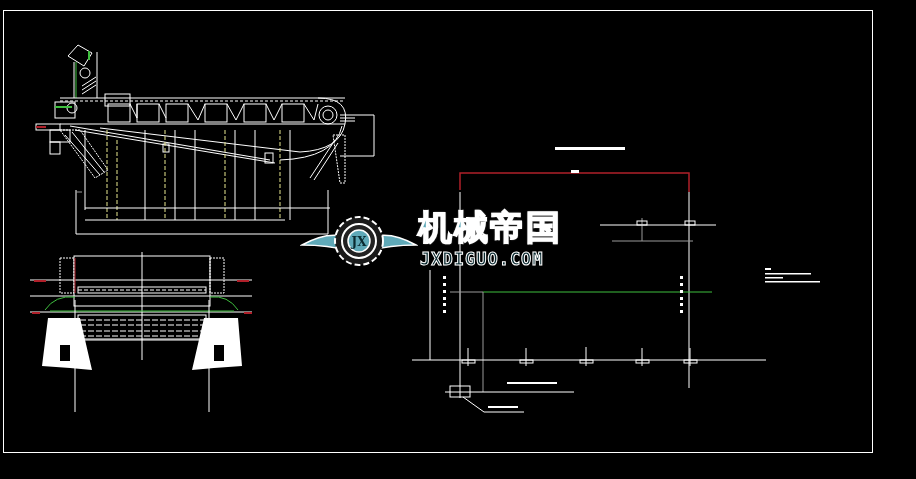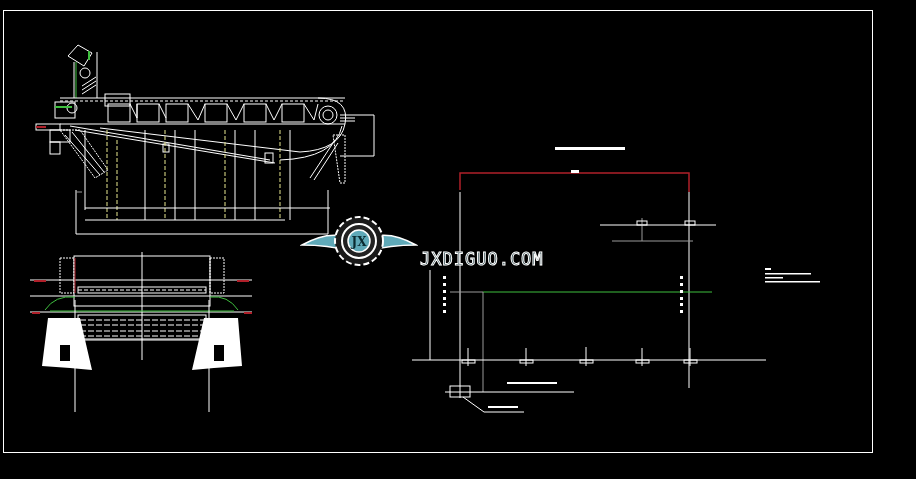--- a/index.html
+++ b/index.html
@@ -1,20 +1,20 @@
 <!DOCTYPE html>
 <html><head>
 <meta charset="utf-8">
 <style>
   html, body { margin: 0; padding: 0; background: #000; }
   body { width: 916px; height: 479px; position: relative; overflow: hidden; font-family: "DejaVu Sans", sans-serif; }
   #canvas { position: absolute; left: 0; top: 0; width: 916px; height: 479px; }
   .wm { position: absolute; left: 300px; top: 205px; width: 300px; height: 68px; }
   .wm-cn { position: absolute; left: 118px; top: 2px; font-family: "DejaVu Sans", sans-serif; font-weight: bold; font-size: 34px; letter-spacing: 2px; color: #5fa9b8; -webkit-text-stroke: 1.5px #fff; text-shadow: 0 0 2px #fff; line-height: 40px; }
-  .wm-en { position: absolute; left: 120px; top: 44px; font-family: "DejaVu Sans Mono", monospace; font-weight: normal; font-size: 17px; letter-spacing: 1px; color: #0a2a30; -webkit-text-stroke: 1px #fff; line-height: 20px; }
+  .wm-en { position: absolute; left: 120px; top: 44px; font-family: "DejaVu Sans Mono", monospace; font-weight: bold; font-size: 17px; letter-spacing: 1px; color: #0a2a30; -webkit-text-stroke: 1px #fff; line-height: 20px; }
   .wm-logo { position: absolute; left: 0; top: 4px; width: 118px; height: 62px; }
 </style>
 </head>
 <body>
 
 <svg id="canvas" viewBox="0 0 916 479" xmlns="http://www.w3.org/2000/svg">
 
   <rect x="3.5" y="10.5" width="869" height="442" fill="none" stroke="#fff" stroke-width="1"></rect>
 
   <g stroke="#fff" stroke-width="1" fill="none">
@@ -211,14 +211,15 @@
   <svg class="wm-logo" viewBox="0 0 118 62" xmlns="http://www.w3.org/2000/svg">
 
     <path d="M2,36 Q30,20 52,30 L50,42 Q28,36 2,36 Z" fill="#5fa9b8" stroke="#fff" stroke-width="1.5"></path>
     <path d="M116,36 Q88,20 66,30 L68,42 Q90,36 116,36 Z" fill="#5fa9b8" stroke="#fff" stroke-width="1.5"></path>
 
     <circle cx="59" cy="32" r="24" fill="#1a1a1a" stroke="#fff" stroke-width="2" stroke-dasharray="6,3"></circle>
     <circle cx="59" cy="32" r="17" fill="#222" stroke="#fff" stroke-width="2"></circle>
     <circle cx="59" cy="32" r="11" fill="#5fa9b8" stroke="#fff" stroke-width="1.5"></circle>
     <text x="59" y="37" text-anchor="middle" font-family="DejaVu Serif, serif" font-weight="bold" font-size="12" fill="#0a2a30">JX</text>
   </svg>
+  <div class="wm-cn">机械帝国</div>
   <div class="wm-en">JXDIGUO.COM</div>
 </div>
 
 </body></html>

